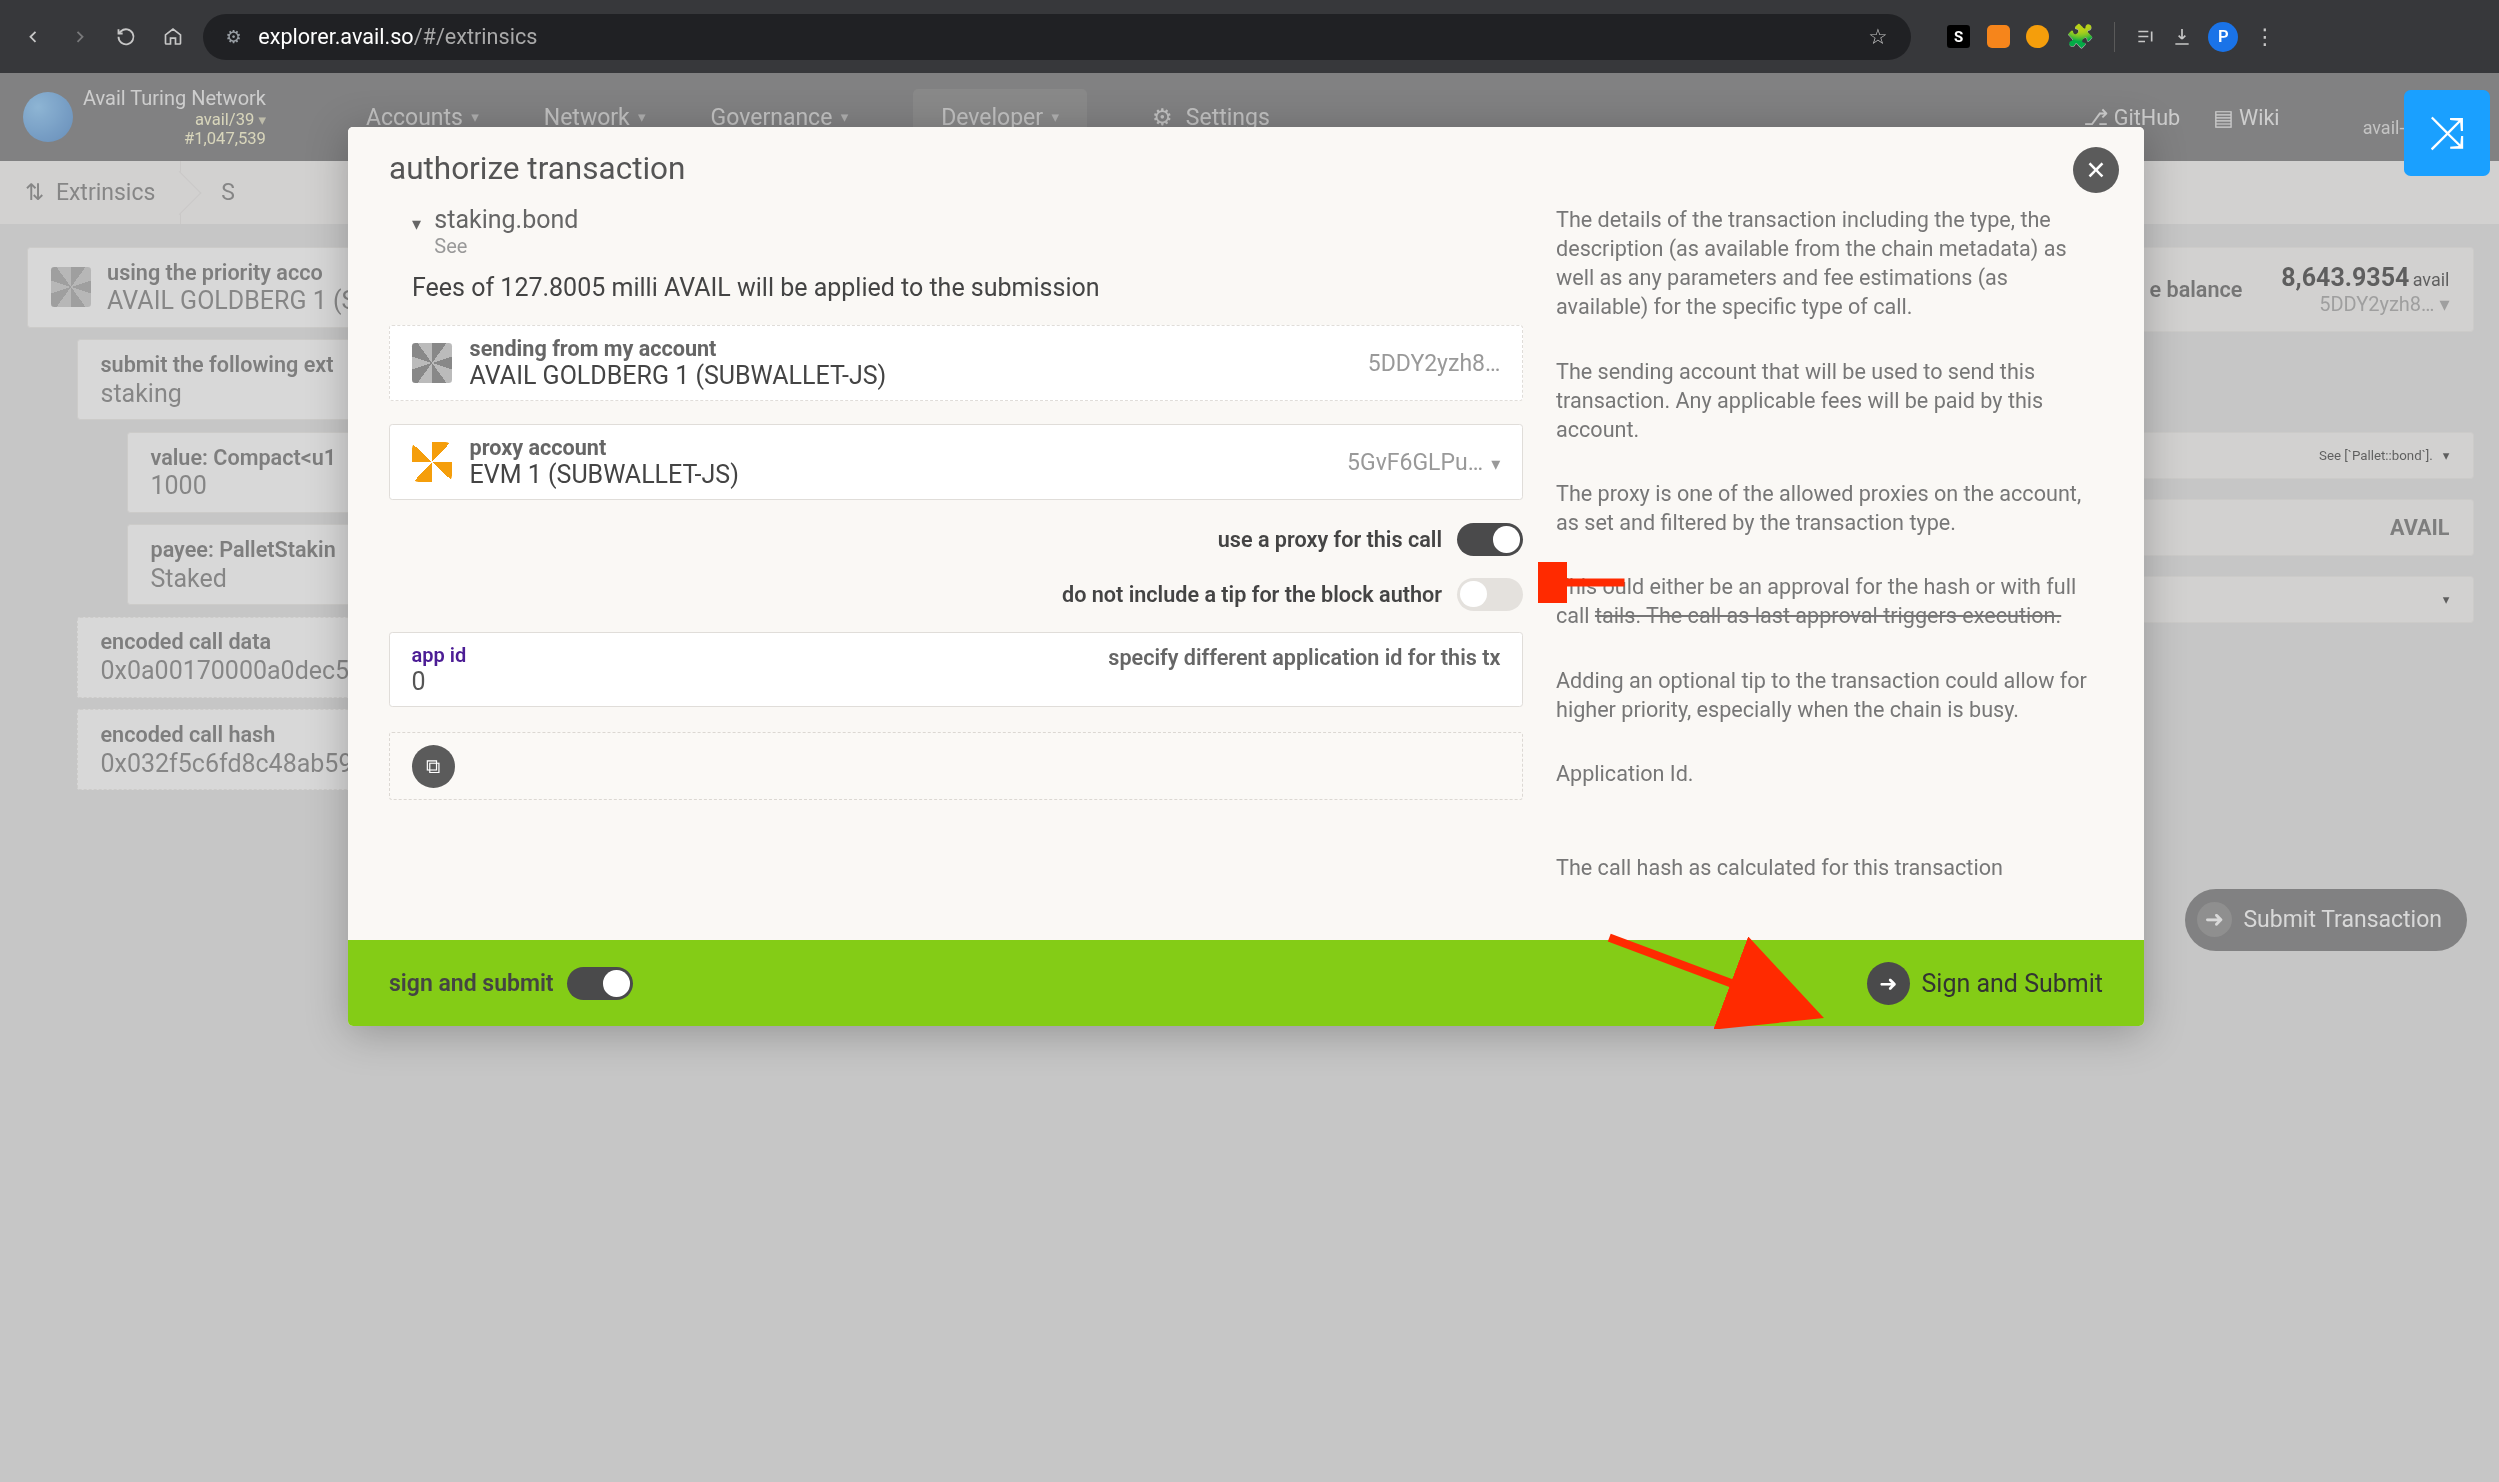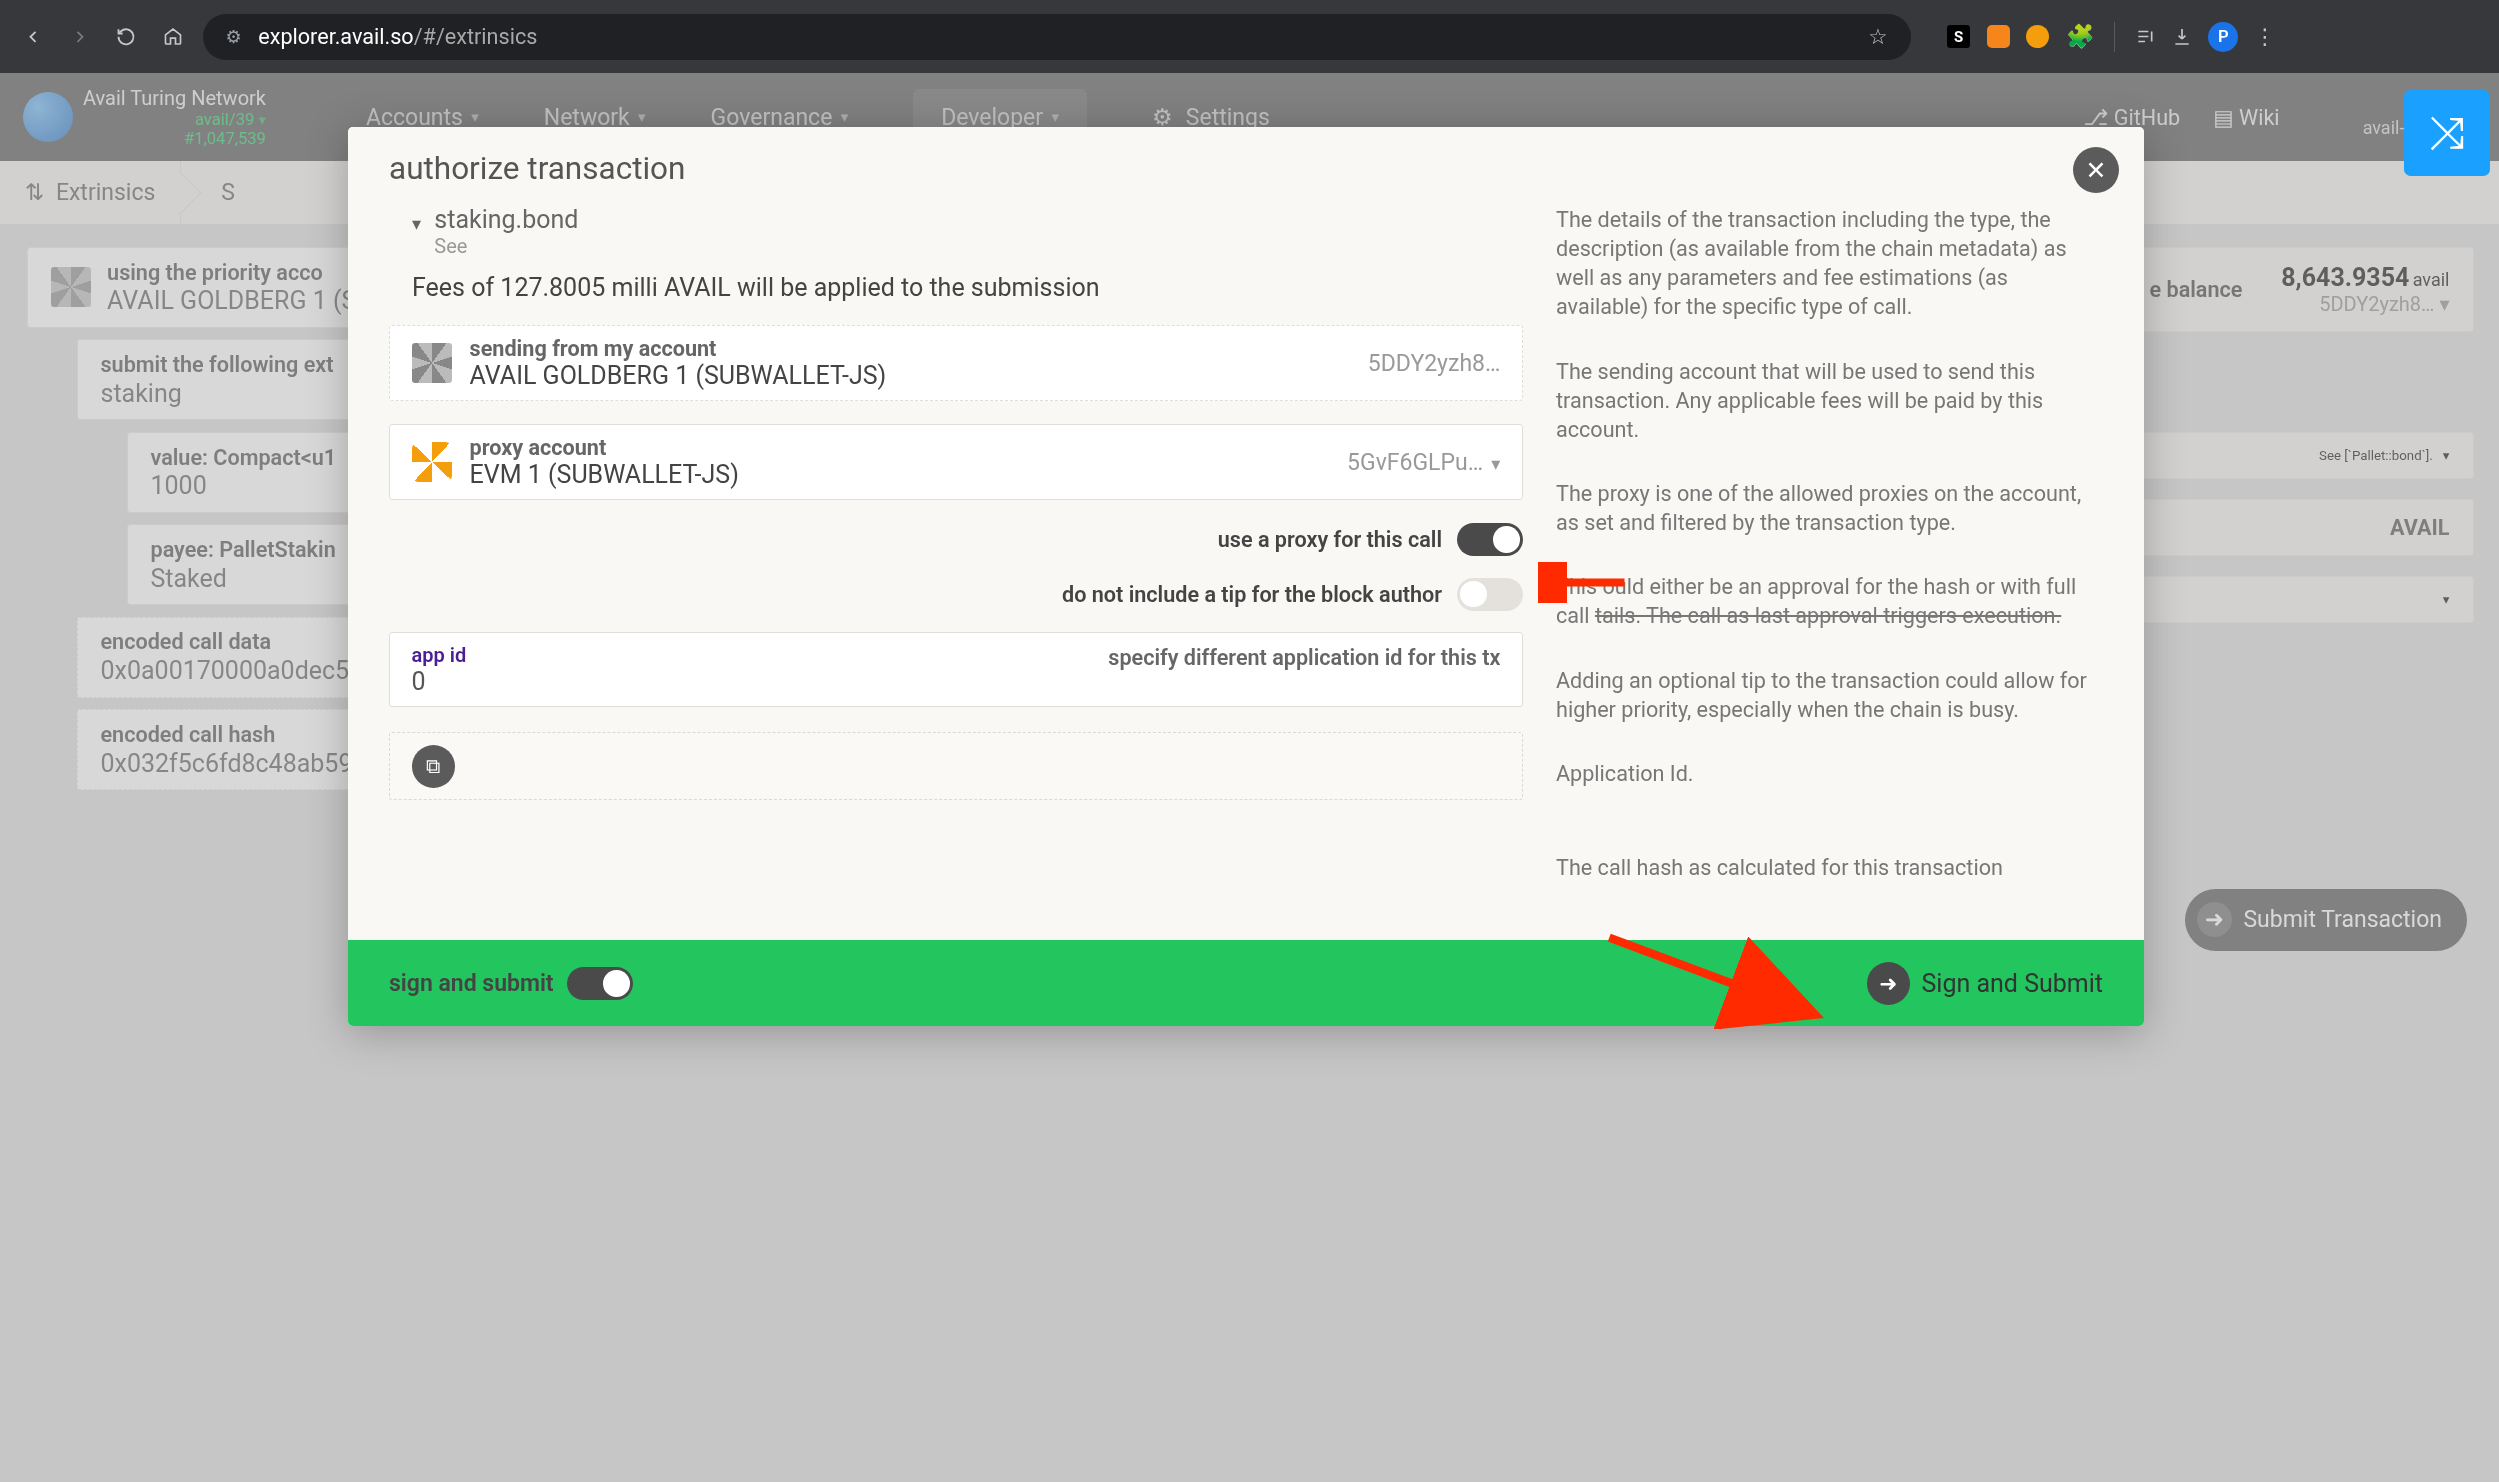--- a/index.html
+++ b/index.html
@@ -21,21 +21,21 @@
     .ext-p { background:#f59e0b; border-radius:50%; }
     .ext-puzzle { color:#c7c7c7; font-size:23px; }
     .sep { width:0.8px; height:30px; background:#5a5a5a; margin: 0 3.3px; }
     .profile-badge { width:30px; height:30px; border-radius:50%; background:#1a73e8; color:#fff; display:flex; align-items:center; justify-content:center; font-weight:600; font-size:16.6px; }
 
     
     .app-header { height: 88px; background: #4a4a4b; display: flex; align-items: center; color: #e8e8e8; position: relative; padding-right: 33px; }
     .brand { display:flex; align-items:center; gap: 10px; padding-left: 23px; }
     .brand-logo { width: 50px; height: 50px; border-radius: 50%; background: radial-gradient(circle at 30% 30%, #64b5f6, #1565c0); }
     .brand-text { font-size: 20px; line-height: 1.2; }
-    .brand-sub { font-size: 16.6px; text-align:right; color:#22c55e; }
+    .brand-sub { font-size: 16.6px; text-align:right; color:#fef9c3; }
     .main-nav { display:flex; gap: 65px; margin-left: 100px; font-size: 23px; align-items:center; }
     .main-nav .item { display:flex; align-items:center; gap: 8.3px; opacity:.85; }
     .main-nav .item.active { background:#5d5d5d; padding: 15px 28px; border-radius: 5px 5px 0 0; }
     .caret-d { font-size: 15px; opacity:.7; }
     .settings-ico { margin-right: 5px; }
     .right-links { margin-left: auto; display:flex; gap: 33px; align-items:center; font-size: 21.6px; }
     .version-box { margin-left: 50px; text-align:right; font-size: 18px; color:#d5d5d5; }
 
     
     .sub-bar { height: 63px; background: #f2f0ee; display:flex; align-items:center; }
@@ -102,21 +102,21 @@
     .appid-box { border:0.8px solid #e0ddd9; border-radius:3.3px; padding: 10px 21.6px; background:#fff; margin-bottom: 25px; display:flex; }
     .appid-left { flex:1; }
     .appid-right { font-size:21.6px; color:#666; font-weight:600; align-self:flex-start; padding-top:1.7px; }
     .small-label { font-size:20px; color:#4c1d95; font-weight:600; }
     .big-val { font-size:25px; color:#555; }
 
     .hash-box { border:1.2px dashed #dcd8d3; border-radius:3.3px; padding: 11.6px 21.6px; background:#fbf9f6; display:flex; align-items:center; gap: 16.6px; }
     .hash-mid { flex:1; overflow:hidden; }
     .copy-btn { width:43px; height:43px; border-radius:50%; background:#5b5b5b; color:#fff; display:flex; align-items:center; justify-content:center; cursor:pointer; font-size:20px; }
 
-    .modal-footer { background:#22c55e; padding: 21.6px 41px; display:flex; align-items:center; }
+    .modal-footer { background:#84cc16; padding: 21.6px 41px; display:flex; align-items:center; }
     .footer-left { display:flex; align-items:center; gap: 13.3px; font-size: 23px; font-weight:600; color:#444; }
     .footer-left .toggle { background:#4a4a4b; }
     .footer-btn { margin-left:auto; display:flex; align-items:center; gap:11.6px; font-size:25px; color:#333; }
     .footer-btn .circ { width:43px; height:43px; border-radius:50%; background:#4a4a4b; color:#fff; display:flex; align-items:center; justify-content:center; font-size:21.6px; }
 
     
     .arrow { position:absolute; pointer-events:none; }
 
     
     .shuffle { position:absolute; right: 10px; top: 90px; width: 86px; height: 86px; background:#1aa0ff; border-radius: 6.6px; color:#fff; display:flex; align-items:center; justify-content:center; font-size:45px; }

